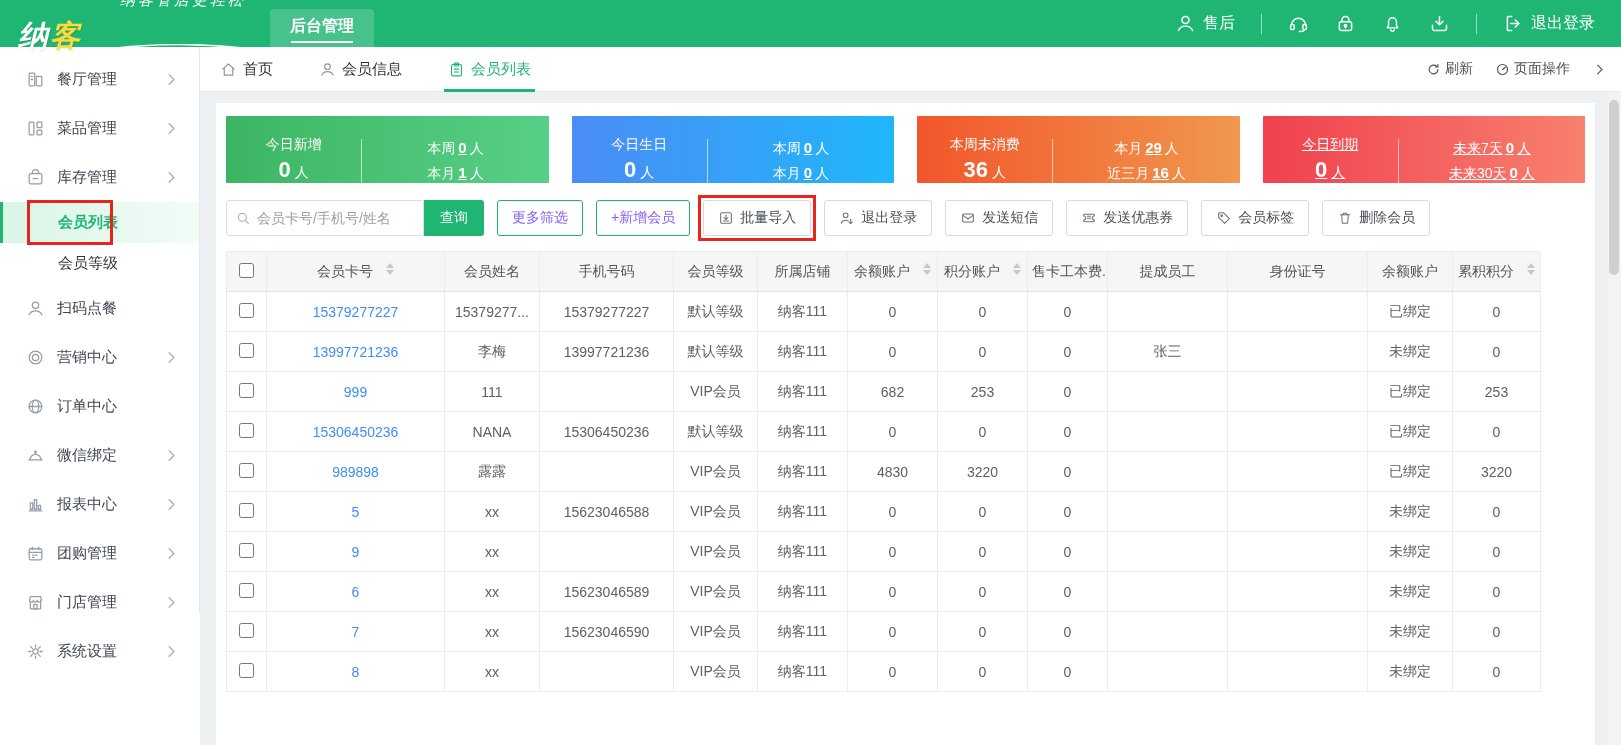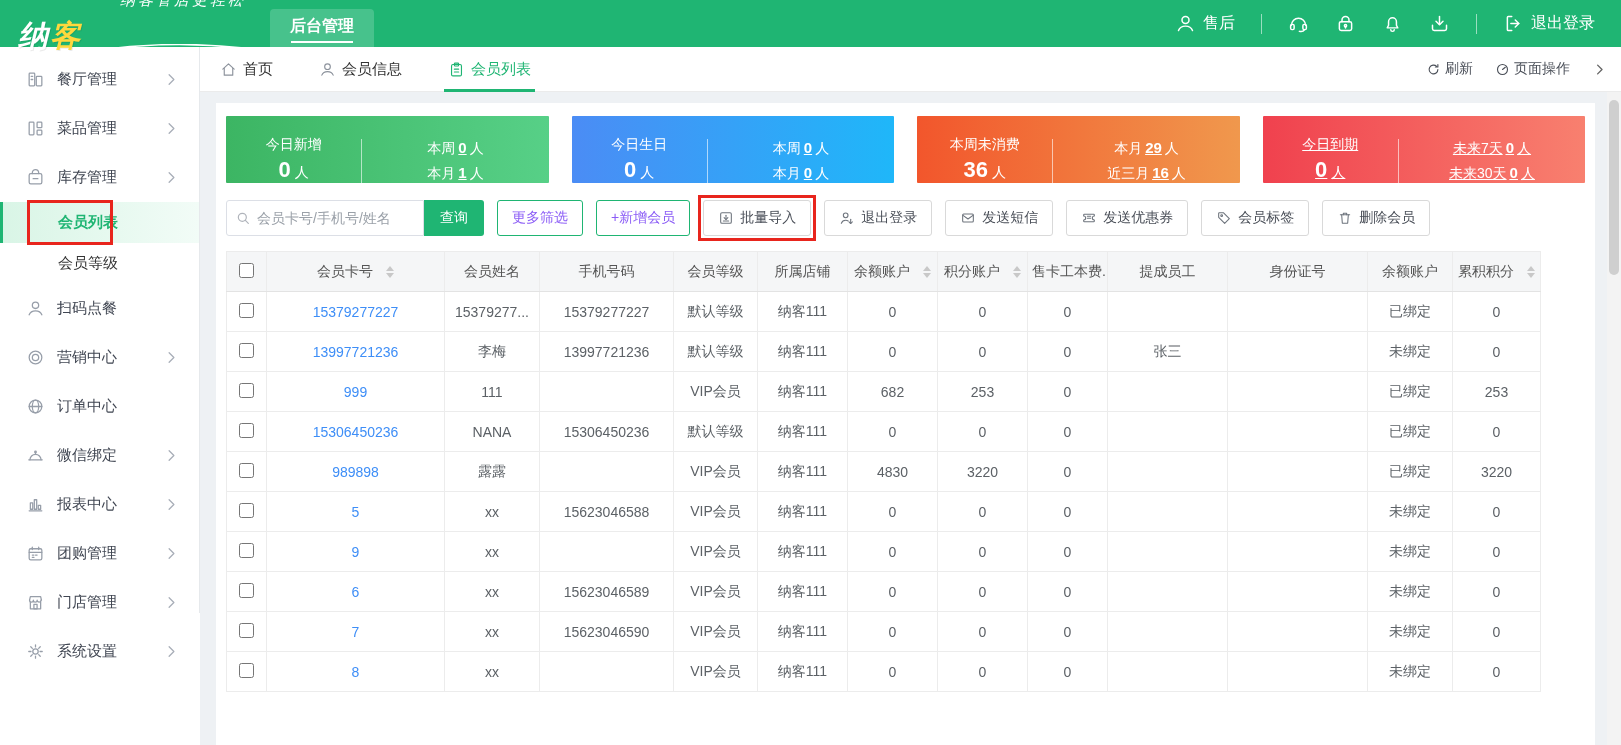--- a/index.html
+++ b/index.html
@@ -91,21 +91,21 @@
   .tb-btn.annotated::after { left:-6px; right:-6px; top:-6px; bottom:-6px; }
 
   
   table { border-collapse:collapse; table-layout:fixed; width:1314px; font-size:14px; }
   th, td { border:1px solid #ececec; height:40px; text-align:center; color:#5c6166;
     overflow:hidden; white-space:nowrap; text-overflow:ellipsis; padding:0 4px; }
   thead th { background:#f5f6f7; color:#555; font-weight:normal; border-bottom:1px solid #e3e3e3; }
   table { border-top:1px solid #e3e3e3; }
   tr { background:#fff; }
   .cell-link { color:#3e8ef7; cursor:pointer; }
-  .th-inner { display:inline-flex; align-items:center; gap:13px; }
+  .th-inner { display:inline-flex; gap:13px; }
   .sort { display:inline-flex; flex-direction:column; gap:2px; }
   .sort i { width:0; height:0; border-left:4px solid transparent; border-right:4px solid transparent; display:block; }
   .sort .up { border-bottom:5px solid #c8c8c8; }
   .sort .dn { border-top:5px solid #c8c8c8; }
   input[type=checkbox] { width:15px; height:15px; accent-color:#1fb573; }
 
   
   .scrollbar { position:absolute; right:0; top:92px; width:14px; height:653px; background:#f3f3f3; z-index:25; }
   .scroll-thumb { position:absolute; left:2px; right:2px; top:8px; height:175px; background:#cfcfcf; border-radius:5px; }
 </style>

